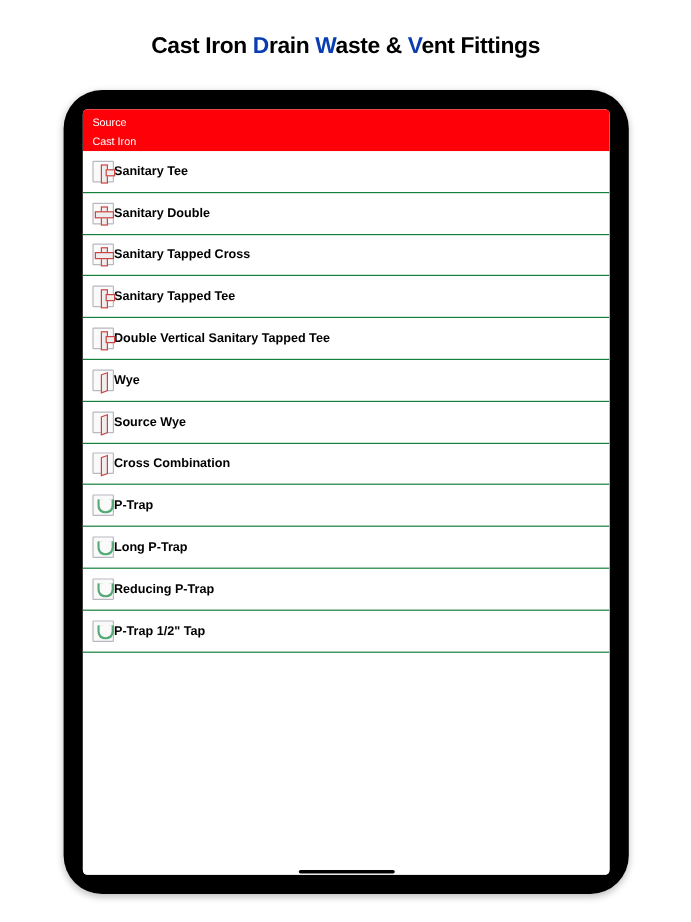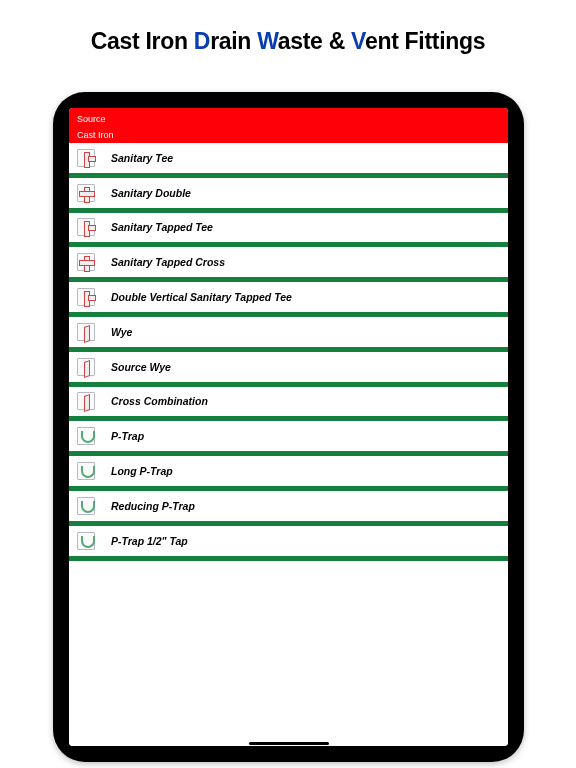--- a/index.html
+++ b/index.html
@@ -5,31 +5,31 @@
   * { box-sizing: border-box; margin: 0; padding: 0; }
   body {
     width: 576px;
     height: 768px;
     background: #ffffff;
     font-family: -apple-system, Helvetica, Arial, sans-serif;
     overflow: hidden;
   }
   .promo-title {
     text-align: center;
-    font-size: 23px;
+    font-size: 19px;
     font-weight: 700;
     color: #000;
     padding-top: 28px;
     letter-spacing: -0.3px;
   }
   .promo-title .accent { color: #0a3db0; }
   .tablet-frame {
     position: absolute;
     left: 53px;
-    top: 92px;
+    top: 75px;
     width: 471px;
     height: 670px;
     background: #000;
     border-radius: 32px;
     padding: 16px;
     box-shadow: 0 2px 6px rgba(0,0,0,0.25);
   }
   .tablet-screen {
     width: 100%;
     height: 100%;
@@ -55,24 +55,23 @@
   }
   .list {
     flex: 1;
     overflow-y: hidden;
     background: #fff;
   }
   .row {
     display: flex;
     align-items: center;
     height: 34.8px;
-    border-bottom: 5px solid #15803d;
+    border-bottom: 1px solid #15803d;
     padding-left: 8px;
-    gap: 16px;
-    font-style: italic;
+    gap: 0;
   }
   .row .thumb {
     width: 18px;
     height: 18px;
     flex-shrink: 0;
     border: 1px solid #b8b8c2;
     position: relative;
     background: #fafafa;
     border-radius: 1px;
   }
@@ -123,26 +122,26 @@
     <div class="list" id="list">
         <div class="row">
           <div class="thumb t-tee"></div>
           <div class="row-label">Sanitary Tee</div>
         </div>
         <div class="row">
           <div class="thumb t-cross"></div>
           <div class="row-label">Sanitary Double</div>
         </div>
         <div class="row">
+          <div class="thumb t-cross"></div>
+          <div class="row-label">Sanitary Tapped Cross</div>
+        </div>
+        <div class="row">
           <div class="thumb t-tee"></div>
           <div class="row-label">Sanitary Tapped Tee</div>
-        </div>
-        <div class="row">
-          <div class="thumb t-cross"></div>
-          <div class="row-label">Sanitary Tapped Cross</div>
         </div>
         <div class="row">
           <div class="thumb t-tee"></div>
           <div class="row-label">Double Vertical Sanitary Tapped Tee</div>
         </div>
         <div class="row">
           <div class="thumb t-wye"></div>
           <div class="row-label">Wye</div>
         </div>
         <div class="row">

